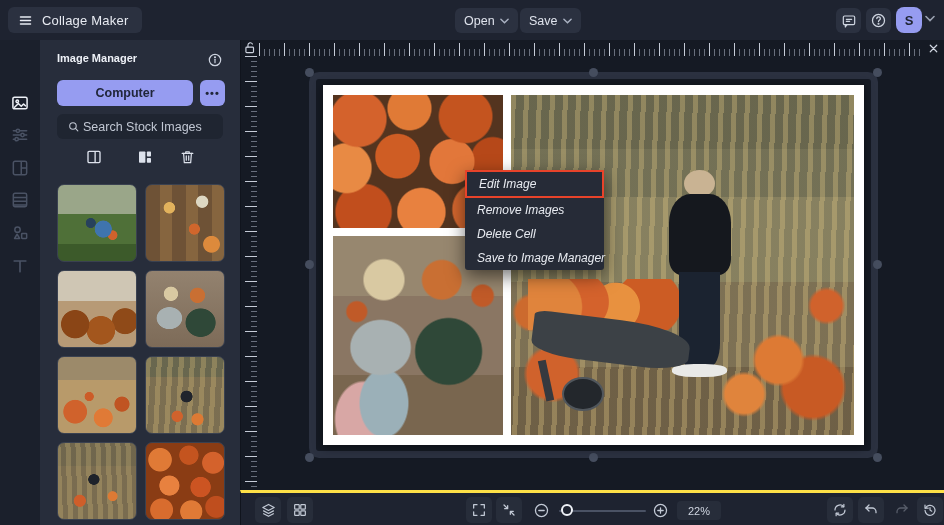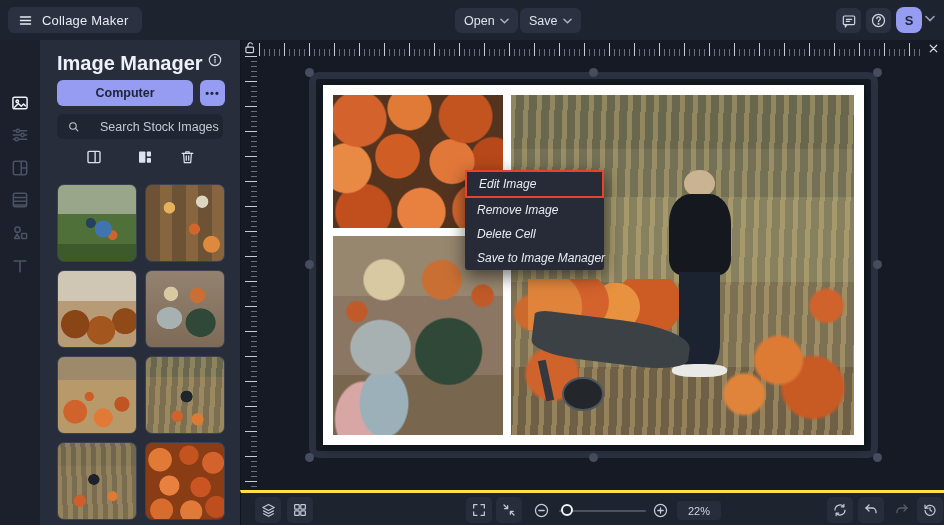--- a/index.html
+++ b/index.html
@@ -32,30 +32,30 @@
   .av-chev{position:absolute;left:925px;top:15px;}
 
   
   .rail{position:absolute;left:0;top:40px;width:40px;height:485px;background:var(--rail);}
   .rail-item{position:absolute;left:8px;width:24px;height:24px;display:flex;align-items:center;
     justify-content:center;cursor:pointer;color:var(--dim);}
   .rail-item.active{color:#eef1f7;}
 
   
   .panel{position:absolute;left:40px;top:40px;width:200px;height:485px;background:var(--panel);overflow:hidden;}
-  .panel-title{position:absolute;left:17px;top:12px;font-size:20px;font-weight:bold;color:#eef1f7;}
+  .panel-title{position:absolute;left:17px;top:12px;font-size:11px;font-weight:bold;color:#eef1f7;}
   .info-btn{position:absolute;left:167px;top:12px;color:#cdd3df;cursor:pointer;}
   .src-btn{position:absolute;left:17px;top:40px;width:136px;height:26px;background:var(--accent);
     border-radius:6px;color:var(--accent-ink);font-size:12.5px;font-weight:bold;
     display:flex;align-items:center;justify-content:center;cursor:pointer;}
   .more-btn{position:absolute;left:160px;top:40px;width:25px;height:26px;background:var(--accent);
     border-radius:6px;color:var(--accent-ink);font-size:11px;font-weight:bold;letter-spacing:1px;
     display:flex;align-items:center;justify-content:center;cursor:pointer;}
   .search{position:absolute;left:17px;top:74px;width:166px;height:25px;background:var(--search);
-    border-radius:6px;display:flex;align-items:center;gap:20px;padding:0 10px;cursor:text;}
+    border-radius:6px;display:flex;align-items:center;gap:3px;padding:0 10px;cursor:text;}
   .search input{background:transparent;border:none;outline:none;color:#c7cdd8;font-size:12.5px;
     width:120px;font-family:"Liberation Sans",sans-serif;}
   .search input::placeholder{color:#c2c8d4;}
   .tool{position:absolute;top:108px;width:18px;height:18px;color:#dde2ec;cursor:pointer;}
   .tool.t1{left:45px;} .tool.t2{left:96px;} .tool.t3{left:139px;}
   .thumbs{position:absolute;left:17px;top:144px;display:grid;grid-template-columns:80px 80px;
     grid-auto-rows:78px;gap:8px;}
   .thumb{border-radius:7px;border:1px solid #3a4150;cursor:pointer;background-color:#6a4a2c;}
 
   
@@ -409,21 +409,21 @@
         <div class="man-shoes"></div>
         <div class="barrow-pumpkins"></div>
         <div class="barrow"></div>
         <div class="barrow-leg"></div>
         <div class="barrow-wheel"></div>
       </div>
     </div>
 
     <div class="cmenu">
       <div class="cm-item highlighted">Edit Image</div>
-      <div class="cm-item">Remove Image</div>
+      <div class="cm-item">Remove Images</div>
       <div class="cm-item">Delete Cell</div>
       <div class="cm-item">Save to Image Manager</div>
     </div>
   </div>
 
   <div class="bottombar">
     <div class="bb-btn bb-layers">
       <svg width="17" height="17" viewBox="0 0 24 24" fill="none" stroke="currentColor" stroke-width="1.7" stroke-linejoin="round">
           <path d="M12 3.5l8 4.2-8 4.2-8-4.2z"></path>
           <path d="M4.5 12.2L12 16.2l7.5-4"></path>

